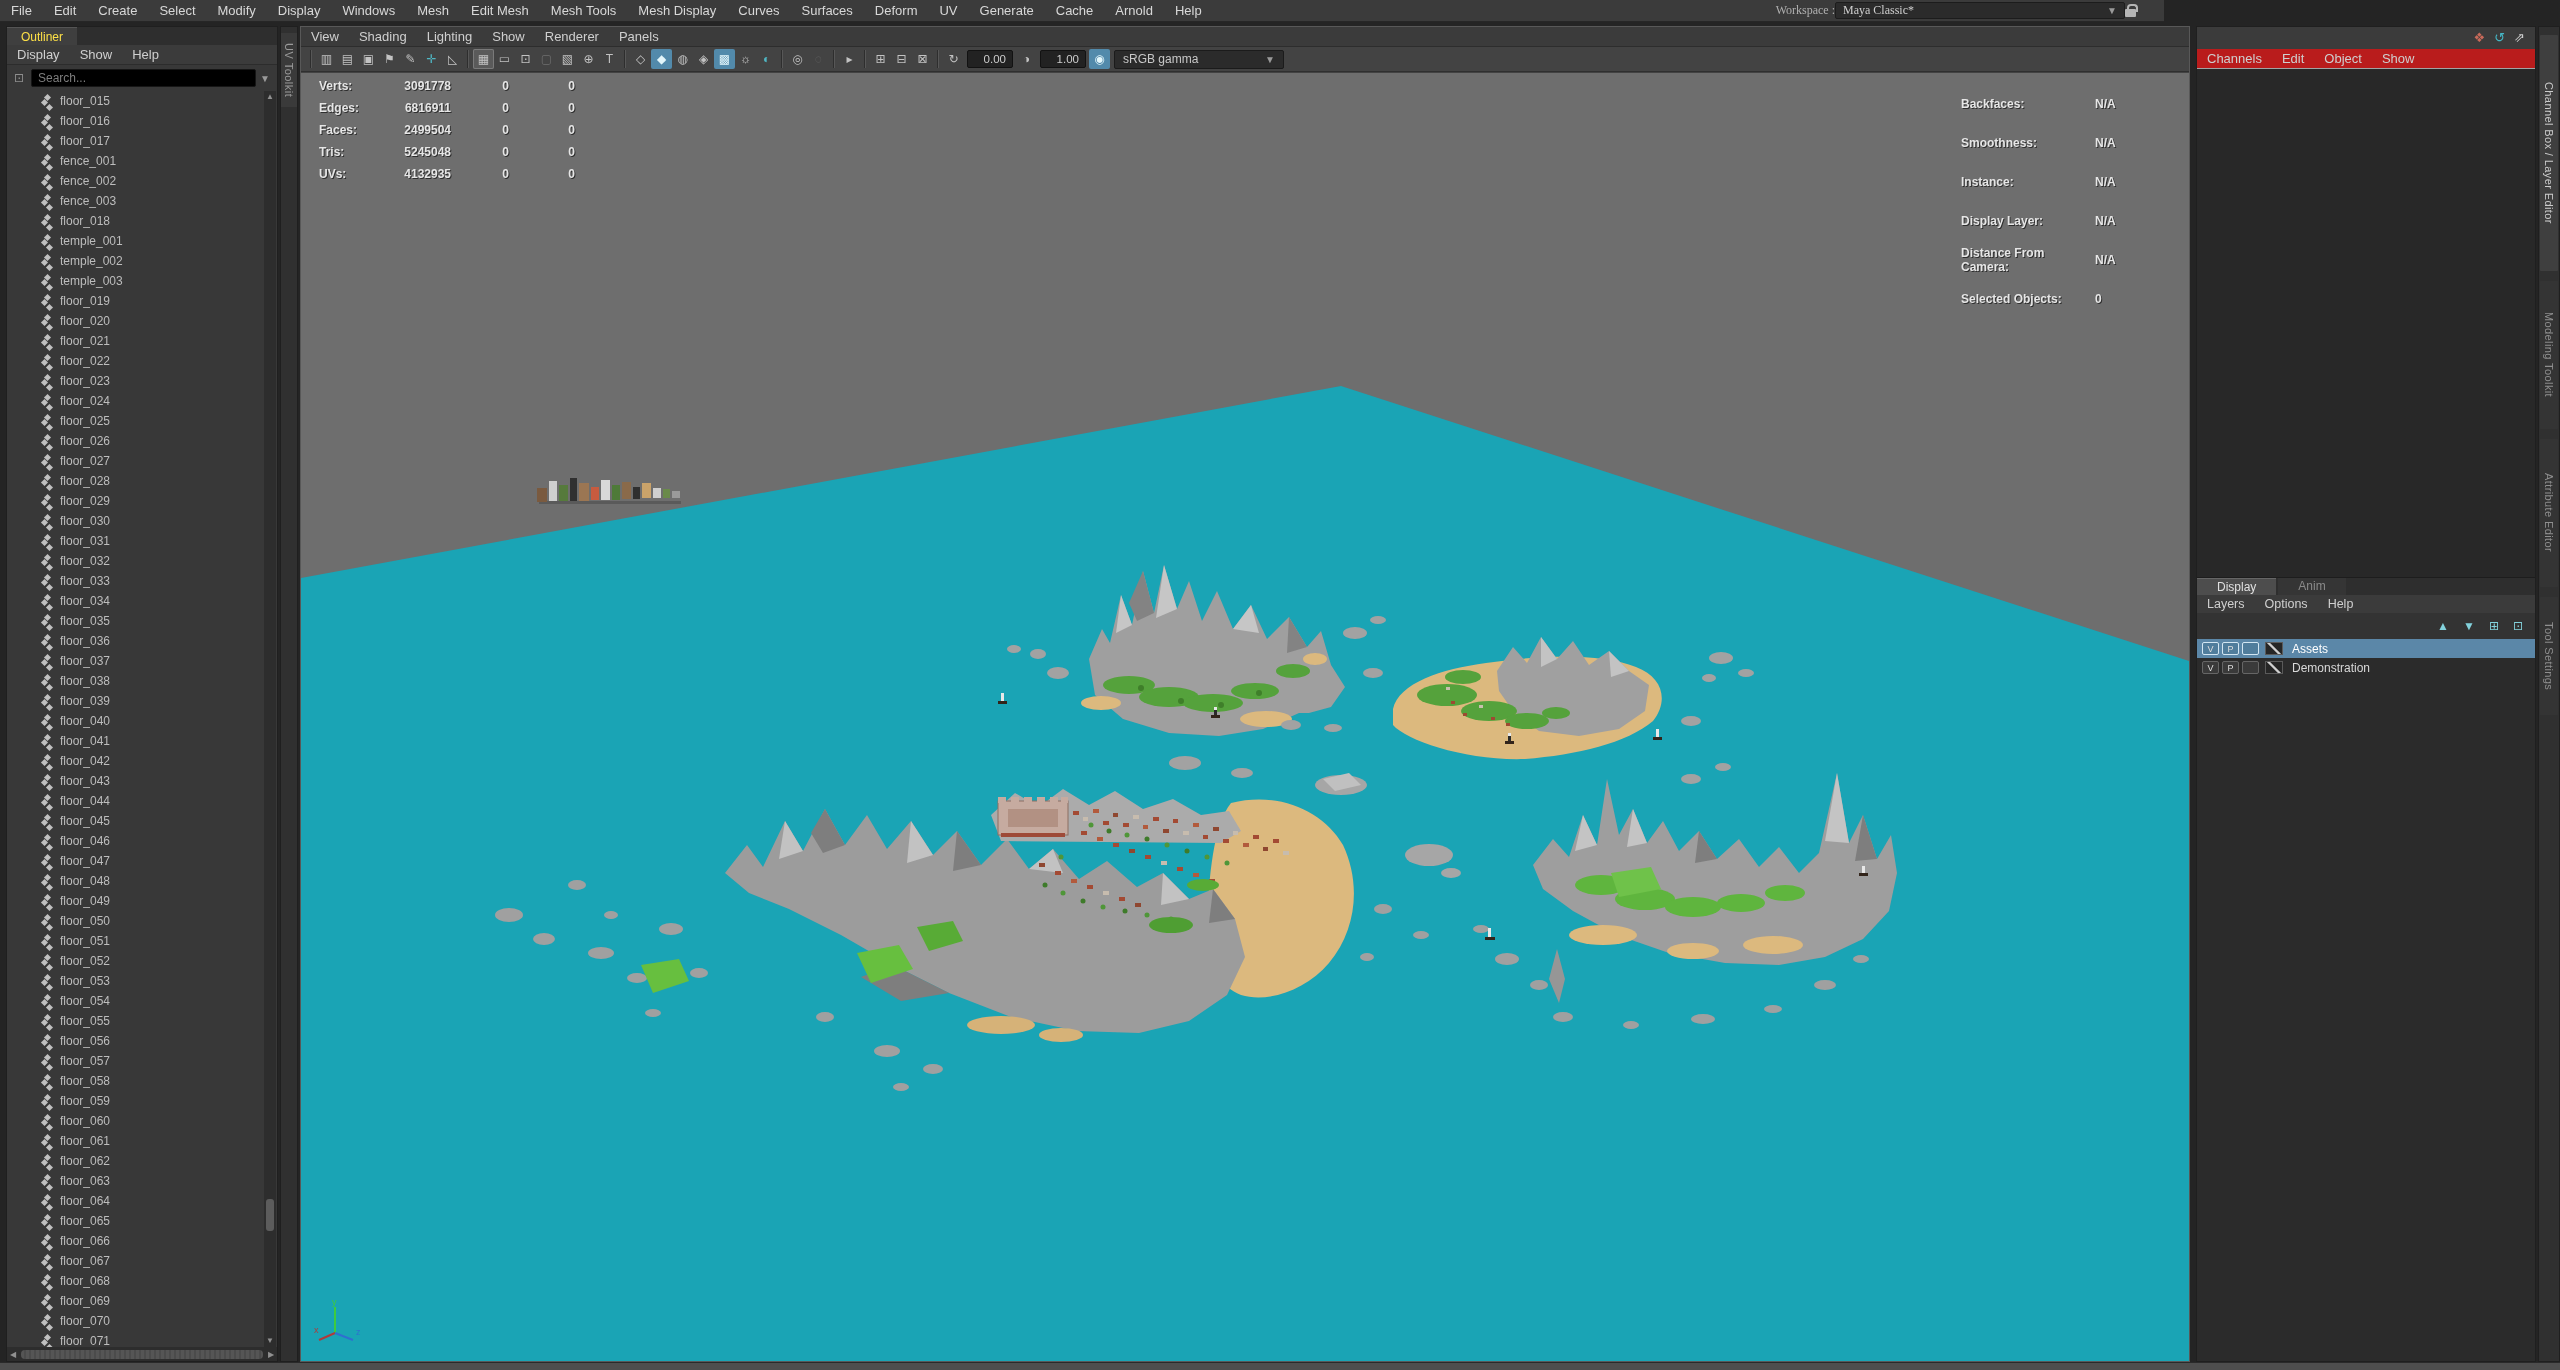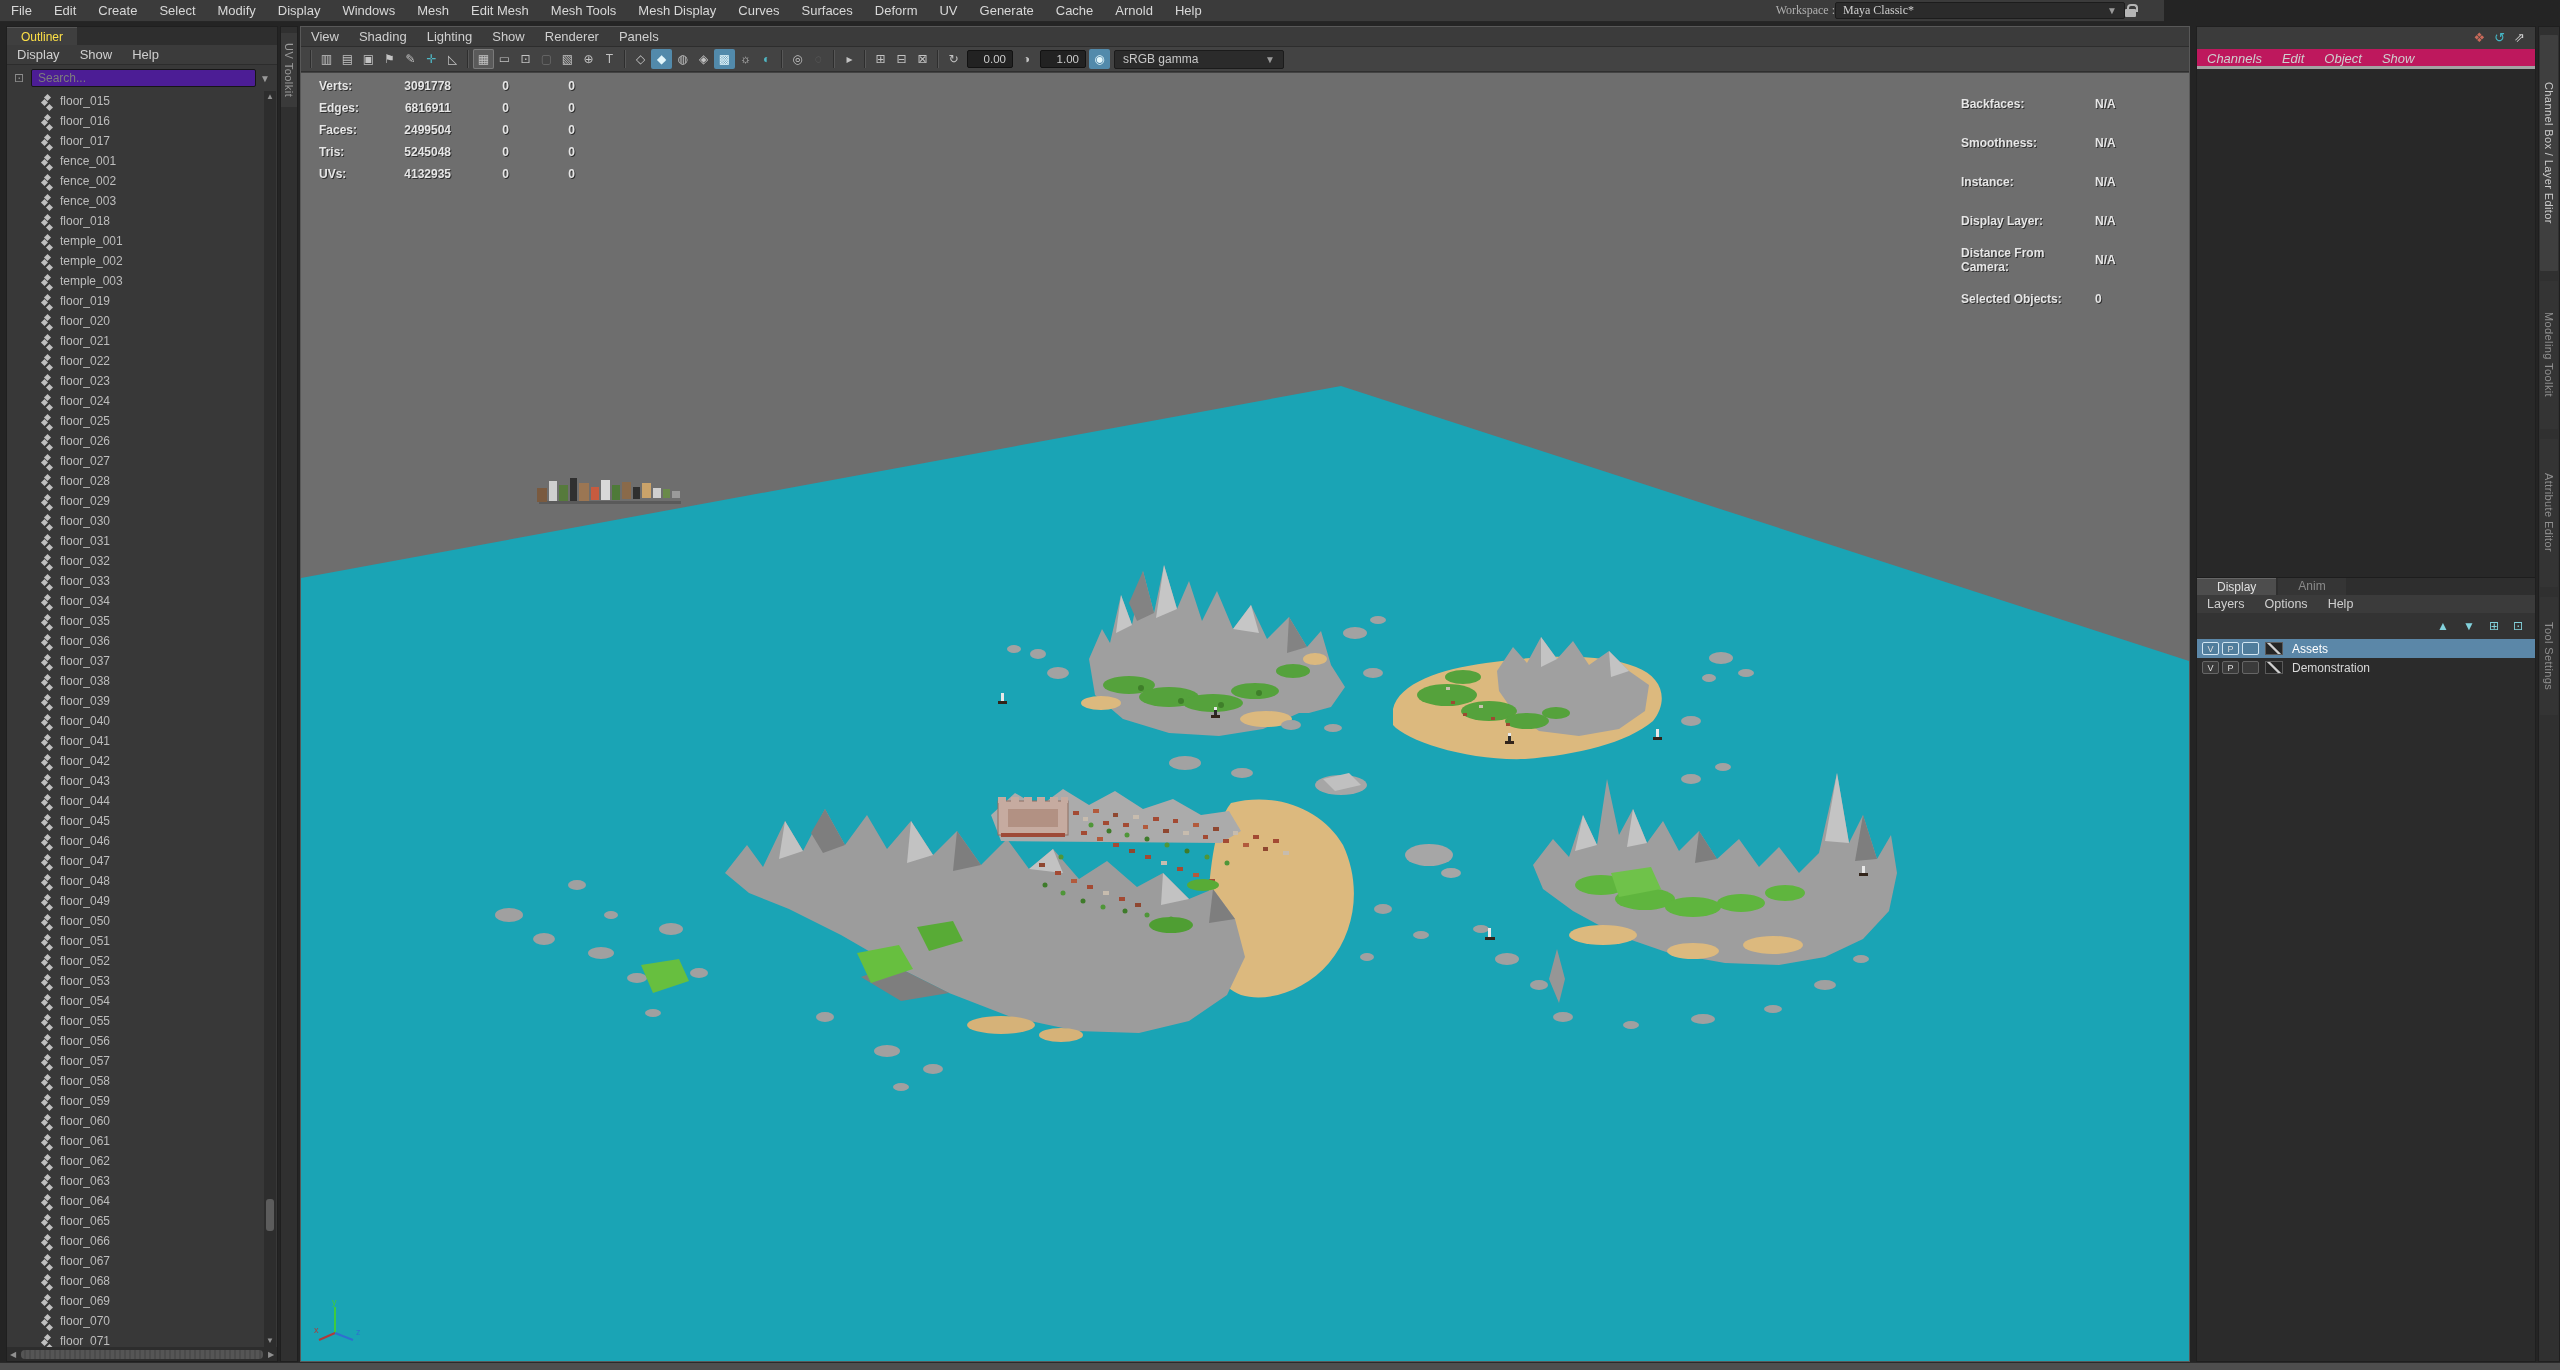--- a/index.html
+++ b/index.html
@@ -22,21 +22,21 @@
     border:2px solid #b5b5b5;border-bottom:none;border-radius:4px 4px 0 0;}
 
   
   #outliner{left:6px;top:26px;width:272px;height:1336px;background:#383838;border:1px solid #1f1f1f;}
   #outliner-tabbar{height:18px;background:#2e2e2e;display:flex;}
   #outliner-tab{background:#3f3f3f;color:#fde047;font-size:12px;line-height:18px;padding:0 14px;border-top:1px solid #555;}
   #outliner-menus{height:20px;background:#3b3b3b;display:flex;border-bottom:1px solid #2c2c2c;}
   .pmitem{padding:0 10px;font-size:13px;color:#cfcfcf;line-height:20px;cursor:default;}
   #outliner-search-row{height:26px;display:flex;align-items:center;gap:4px;padding:0 4px;}
   #outliner-filter-icon{color:#8f8f8f;font-size:12px;width:16px;text-align:center;}
-  #outliner-search{flex:1;height:18px;background:#4c1d95;border:1px solid #161616;border-radius:2px;
+  #outliner-search{flex:1;height:18px;background:#000000;border:1px solid #161616;border-radius:2px;
     color:#9a9a9a;font-size:12px;padding:0 6px;outline:none;font-family:inherit;}
   #outliner-search::placeholder{color:#7d7d7d;}
   #outliner-search-arrow{color:#9a9a9a;font-size:10px;padding-right:3px;}
   #outliner-list{position:absolute;left:0;top:64px;bottom:14px;right:13px;overflow:hidden;}
   .orow{height:20px;display:flex;align-items:center;padding-left:34px;font-size:12px;color:#bdbdbd;}
   .olabel{white-space:nowrap;}
   .obj-ico{width:13px;height:12px;position:relative;display:inline-block;margin-right:6px;flex:0 0 13px;}
   .obj-ico:before,.obj-ico:after{content:"";position:absolute;width:5px;height:5px;background:#c0c0c0;transform:rotate(45deg);}
   .obj-ico:before{left:4px;top:0;}
   .obj-ico:after{left:1px;top:5px;box-shadow:7px 0 0 #c0c0c0;}
@@ -88,21 +88,21 @@
   .hr-label{width:134px;}
   #camera-label{position:absolute;left:0;right:0;bottom:3px;text-align:center;font-size:12.5px;
     font-weight:bold;color:#2e4549;}
   #axis-gizmo{position:absolute;left:12px;bottom:14px;}
 
   
   #right-panel{left:2196px;top:26px;width:340px;height:1336px;background:#2b2b2b;border:1px solid #1f1f1f;}
   #rp-header{height:22px;background:#3b3b3b;display:flex;align-items:center;justify-content:flex-end;
     gap:9px;padding-right:10px;}
   .rp-ico{font-size:13px;line-height:22px;}
-  #rp-menus{height:20px;background:#be185d;display:flex;border-bottom:3px solid #a3a3a3;font-style:italic;}
+  #rp-menus{height:20px;background:#b91c1c;display:flex;border-bottom:1px solid #a3a3a3;}
   #channelbox-empty{position:absolute;left:0;top:42px;width:338px;height:509px;background:#282828;
     border-bottom:1px solid #1d1d1d;}
   #layer-editor{position:absolute;left:0;top:551px;width:338px;}
   #layer-tabs{height:17px;background:#2e2e2e;display:flex;}
   .ltab{padding:0 20px;font-size:12px;line-height:17px;color:#8a8a8a;background:#353535;margin-right:2px;}
   .ltab.active{background:#4d4d4d;color:#e0e0e0;border-top:1px solid #666;}
   #layer-menus{height:18px;background:#3b3b3b;display:flex;}
   #layer-menus .pmitem{line-height:18px;font-size:12.5px;}
   #layer-icons{height:26px;display:flex;align-items:center;justify-content:flex-end;gap:14px;
     padding-right:12px;background:#333333;}

